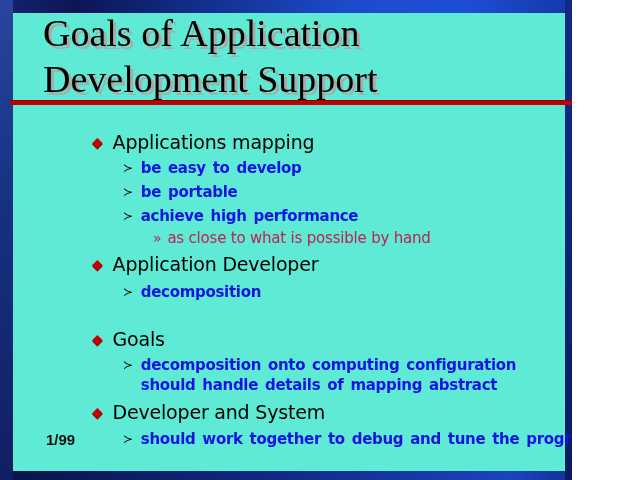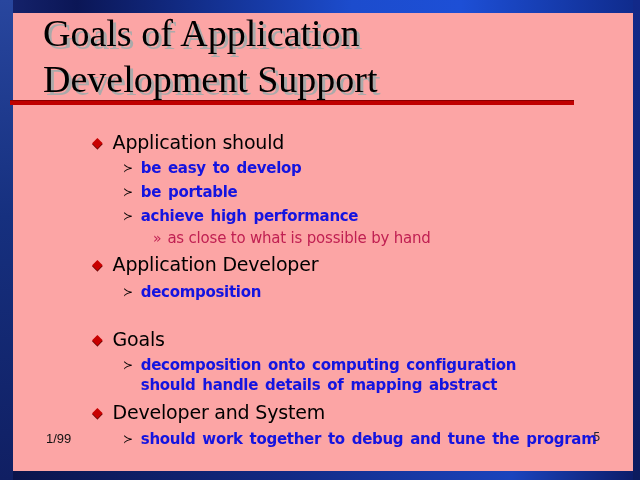--- a/index.html
+++ b/index.html
@@ -1,22 +1,22 @@
 <!DOCTYPE html>
 <html><head>
 <meta charset="utf-8">
 <style>
   html, body { margin: 0; padding: 0; }
   body { width: 640px; height: 480px; overflow: hidden; }
 
   .slide {
     position: relative;
-    width: 640px;
+    width: 572px;
     height: 480px;
-    background: #fca5a5;
+    background: #5eead4;
     font-family: "DejaVu Sans", sans-serif;
     overflow: hidden;
   }
 
   
   .frame-top {
     position: absolute; left: 0; top: 0; width: 640px; height: 13px;
     background: linear-gradient(90deg, #16246e 0%, #0b1656 12%, #1c4ccd 55%, #1d4fd6 72%, #0f2a8a 100%);
   }
   .frame-bottom {
@@ -81,21 +81,21 @@
     font-size: 15px; line-height: 18px;
     color: #c02052; letter-spacing: -0.2px;
     white-space: nowrap;
   }
   .chev { font-size: 14px; line-height: 18px; flex: none; }
 
   
   .footer-date {
     position: absolute; left: 46px; top: 431px;
     font-family: "Liberation Sans", sans-serif;
-    font-size: 13px; color: #111111;
+    font-size: 15px; color: #111111; font-weight: bold;
   }
   .page-number {
     position: absolute; left: 593px; top: 430px;
     font-size: 12px; color: #222233;
   }
 </style>
 </head>
 <body>
 
 <div class="slide">
@@ -106,21 +106,21 @@
   <div class="frame-right"></div>
 
   <div class="title-block">
     <div>Goals of Application</div>
     <div>Development Support</div>
   </div>
   <div class="title-rule"></div>
 
   <div class="l1" style="top:131px">
     <span class="diamond">◆</span>
-    <span>Application should</span>
+    <span>Applications mapping</span>
   </div>
   <div class="l2" style="top:158px">
     <span class="arrow">≻</span>
     <span>be easy to develop</span>
   </div>
   <div class="l2" style="top:182px">
     <span class="arrow">≻</span>
     <span>be portable</span>
   </div>
   <div class="l2" style="top:206px">

